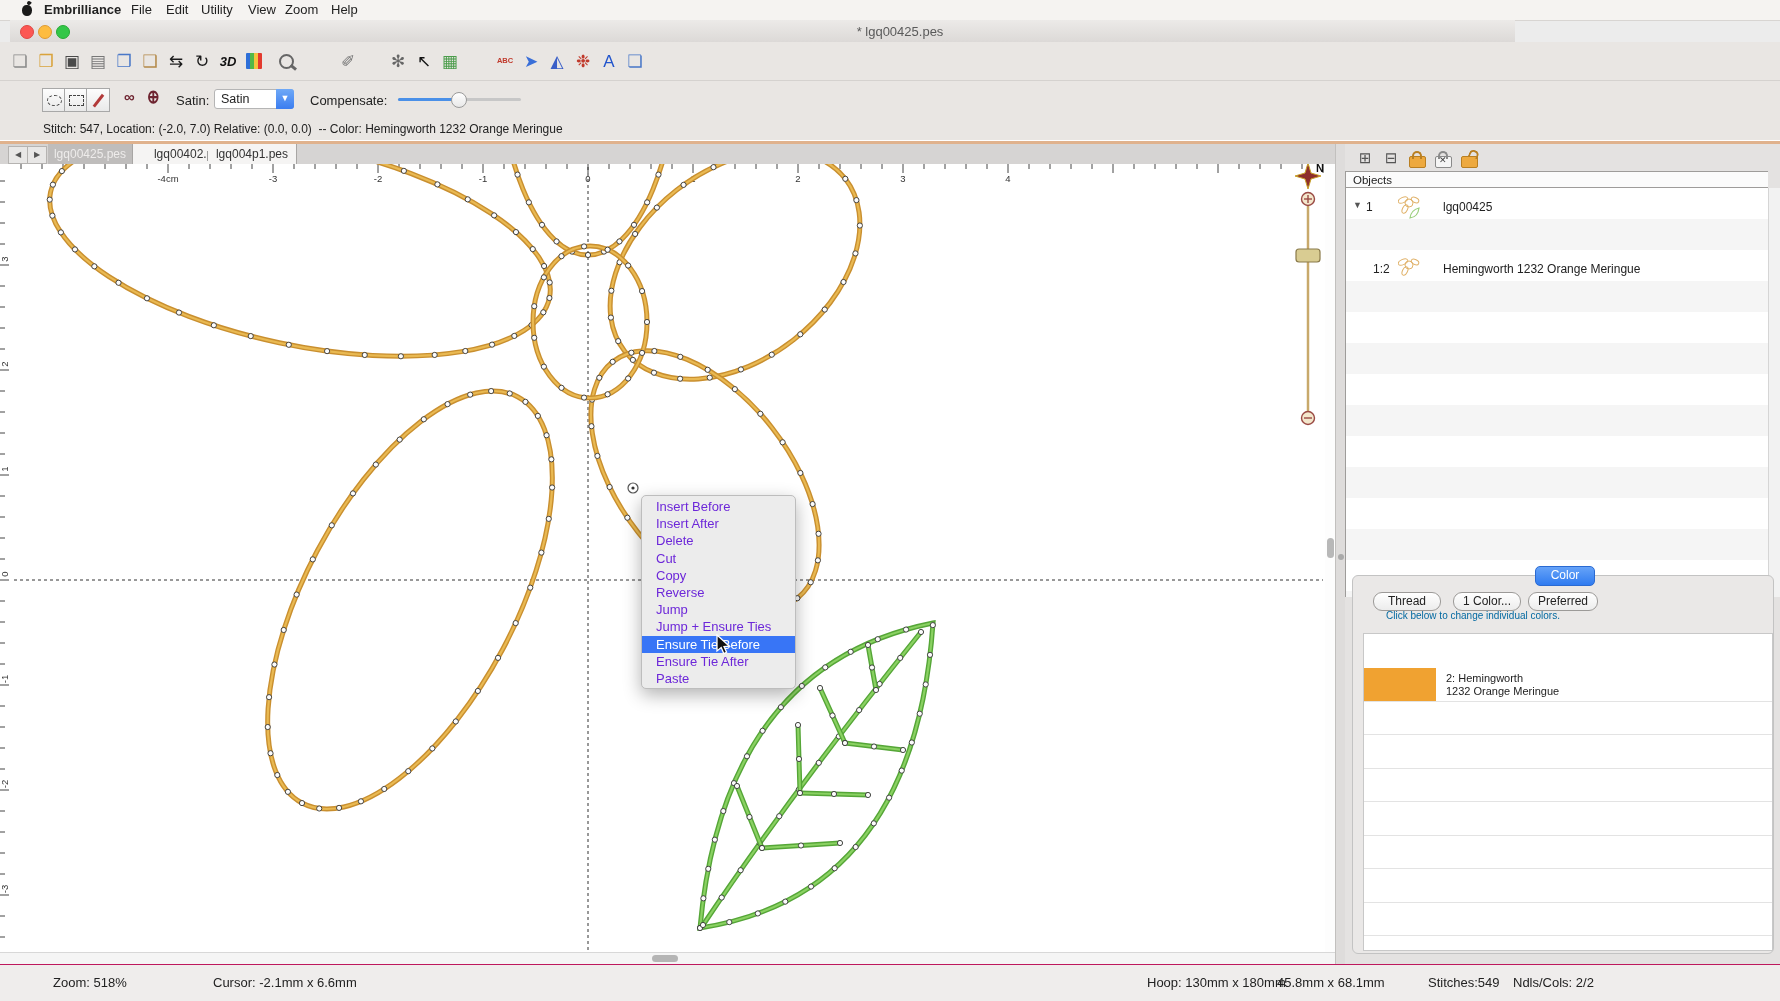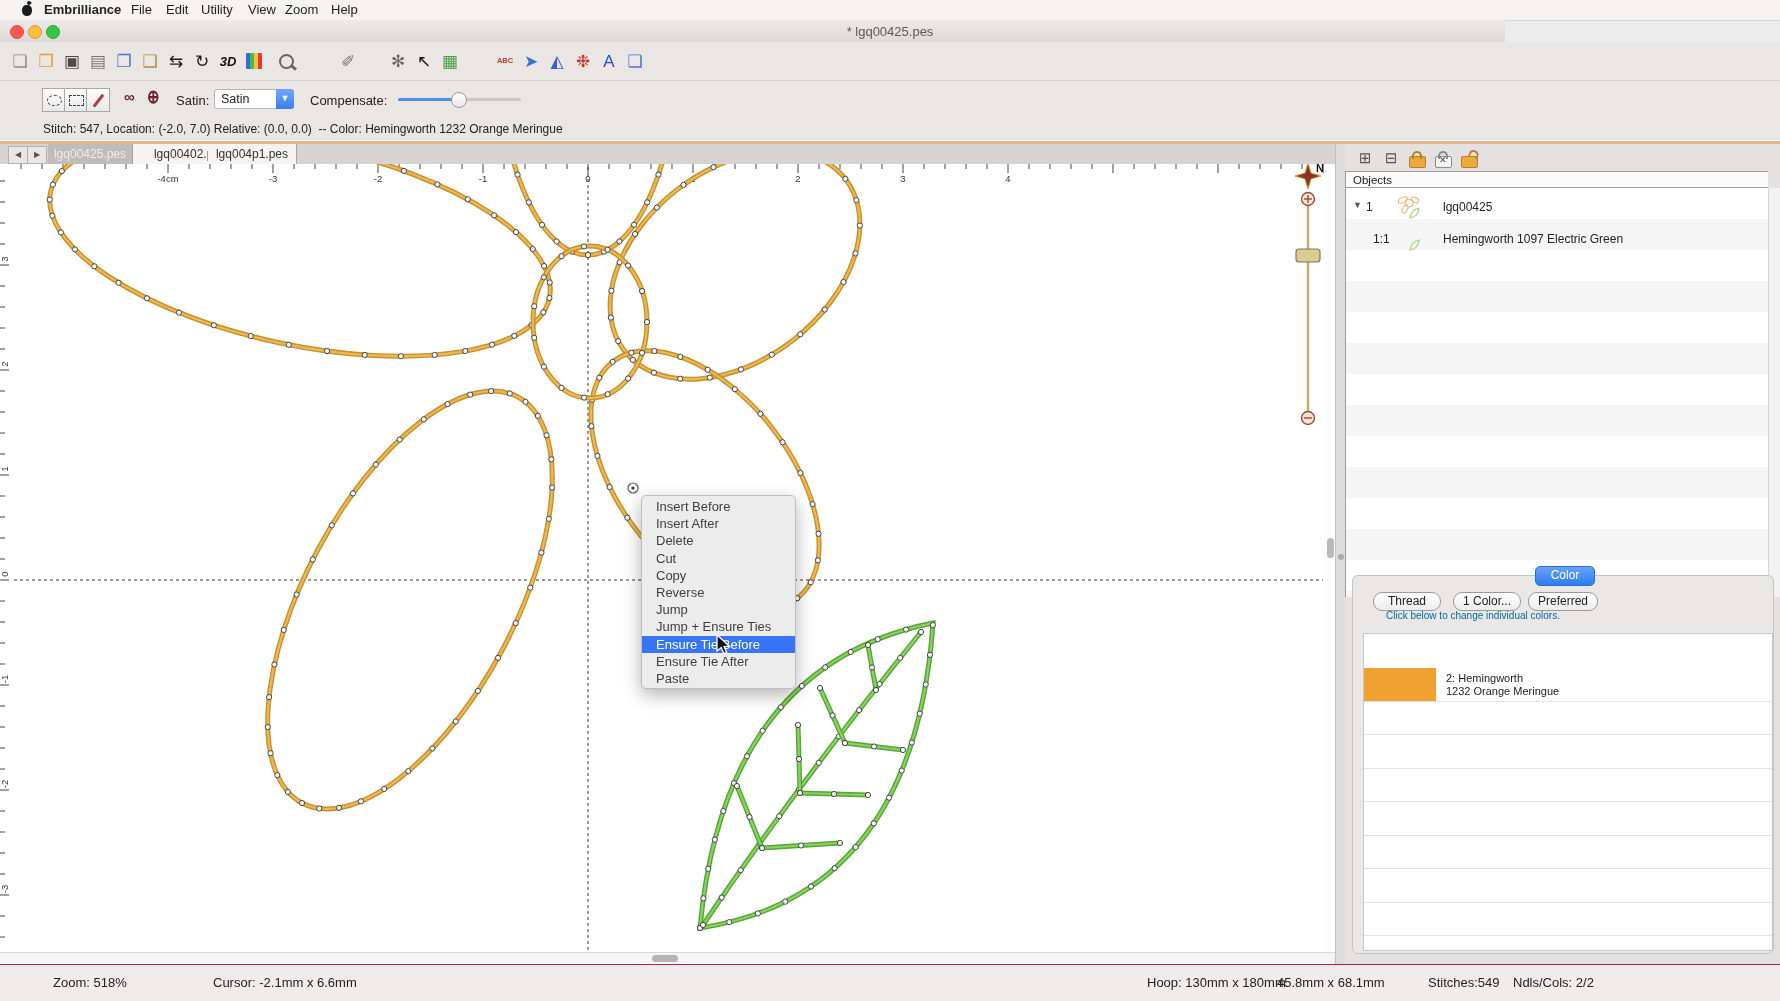--- a/index.html
+++ b/index.html
@@ -11,21 +11,21 @@
   
   #menubar{left:0;top:0;width:1780px;height:20px;background:#f5f3f1;border-bottom:1px solid #d8d5d2;font-size:13px}
   #menubar span{position:absolute;top:2px;white-space:nowrap}
   #apple-logo{left:22px;top:5px;width:10px;height:11px;background:#1a1a1a;border-radius:45% 45% 48% 48%}
   #apple-logo::before{content:"";position:absolute;left:5px;top:-4px;width:4px;height:4px;background:#1a1a1a;border-radius:50% 0 50% 50%;transform:rotate(40deg)}
   #mb-app{left:44px;font-weight:bold}
   .mb-item{color:#222}
   #mb-0{left:131px}#mb-1{left:166px}#mb-2{left:201px}#mb-3{left:248px}#mb-4{left:285px}#mb-5{left:331px}
 
   
-  #titlebar{left:0;top:20px;width:1505px;height:22px;background:linear-gradient(#eceae8,#dcd9d7);border-bottom:1px solid #bab7b5}
+  #titlebar{left:10px;top:20px;width:1505px;height:22px;background:linear-gradient(#eceae8,#dcd9d7);border-bottom:1px solid #bab7b5}
   .tl{position:absolute;top:5px;width:12px;height:12px;border-radius:50%}
   #tl-close{left:10px;background:#fc5753;border:1px solid #df4744}
   #tl-min{left:28px;background:#fdbc40;border:1px solid #de9b34}
   #tl-max{left:46px;background:#33c748;border:1px solid #27aa35}
   #win-title{position:absolute;top:4px;left:0;width:1780px;text-align:center;font-size:13px;color:#5a5a5a}
 
   
   #toolbar{left:0;top:42px;width:1780px;height:38px;background:#e9e6e3;display:flex;align-items:center;padding-left:6px;box-sizing:border-box}
   .ticon{width:24px;height:26px;margin-left:2px;display:flex;align-items:center;justify-content:center;font-size:17px;line-height:1;cursor:default}
   #toolbar .ticon:nth-child(11){margin-left:8px}
@@ -70,21 +70,21 @@
   
   #canvas{left:0;top:164px;width:1325px;height:788px;background:#fff}
   #canvas svg{position:absolute;left:0;top:0}
   #vscroll{left:1325px;top:164px;width:10px;height:788px;background:#fdfdfd}
   #vscroll-handle{position:absolute;left:1.5px;top:374px;width:7px;height:20px;background:#b8b8b8;border-radius:4px}
   #hscroll{left:0;top:952px;width:1335px;height:12px;background:#f5f5f5;border-top:1px solid #d8d8d8}
   #hscroll-handle{position:absolute;left:652px;top:2px;width:26px;height:7px;background:#b5b5b5;border-radius:4px}
 
   
   #ctxmenu{left:641px;top:495px;width:155px;height:194px;background:#ececec;border:1px solid #bdbdbd;border-radius:5px;box-shadow:0 6px 18px rgba(0,0,0,.3);padding:2px 0;box-sizing:border-box;z-index:30}
-  .ctx-item{height:17.2px;line-height:17.2px;font-size:13px;padding-left:14px;color:#404040;white-space:nowrap}
+  .ctx-item{height:17.2px;line-height:17.2px;font-size:13px;padding-left:14px;color:#6d28d9;white-space:nowrap}
   .ctx-item.hl{background:#3875f6;color:#fff}
   #cursor-svg{left:716px;top:634px;z-index:40;pointer-events:none}
 
   
   #vsplit{left:1335px;top:144px;width:10px;height:857px;background:#dedcdb;border-left:1px solid #c2c0be}
   .split-dot{position:absolute;width:6px;height:6px;border-radius:50%;background:#aaa}
 
   
   #rpanel{left:1345px;top:144px;width:435px;height:857px;background:#e4e2e1}
   #obj-icons{position:absolute;left:0;top:0;width:435px;height:27px;display:flex;align-items:center;padding-left:7px;box-sizing:border-box}
@@ -627,26 +627,29 @@
         <span class="id" style="left: 20px;">1</span>
         <svg width="26" height="26" class="thumb">
           <circle cx="11" cy="9" r="4" fill="none" stroke="#e0b26a" stroke-width="1"></circle>
           <ellipse cx="5" cy="6" rx="5" ry="2.6" fill="none" stroke="#e0b26a" stroke-width="1" transform="rotate(-25 5 6)"></ellipse>
           <ellipse cx="17" cy="6" rx="4" ry="2.4" fill="none" stroke="#e0b26a" stroke-width="1" transform="rotate(25 17 6)"></ellipse>
           <ellipse cx="7" cy="15" rx="4.5" ry="2.5" fill="none" stroke="#e0b26a" stroke-width="1" transform="rotate(115 7 15)"></ellipse>
           <path d="M12 24 Q13 16 21 14 Q20 23 12 24 Z" fill="none" stroke="#9ccf7e" stroke-width="1.2"></path>
         </svg>
         <span class="lbl">lgq00425</span>
       </div>
-      <div class="obj-row" style="top: 36px;">
-        <span class="id" style="left: 27px;">1:1</span>
+      <div class="obj-row" style="top: 66px;">
+        <span class="id" style="left: 27px;">1:2</span>
         <svg width="26" height="26" class="thumb">
-          <path d="M12 24 Q13 16 21 14 Q20 23 12 24 Z" fill="none" stroke="#9ccf7e" stroke-width="1.2"></path>
+          <circle cx="11" cy="9" r="4" fill="none" stroke="#e0b26a" stroke-width="1"></circle>
+          <ellipse cx="5" cy="6" rx="5" ry="2.6" fill="none" stroke="#e0b26a" stroke-width="1" transform="rotate(-25 5 6)"></ellipse>
+          <ellipse cx="17" cy="6" rx="4" ry="2.4" fill="none" stroke="#e0b26a" stroke-width="1" transform="rotate(25 17 6)"></ellipse>
+          <ellipse cx="7" cy="15" rx="4.5" ry="2.5" fill="none" stroke="#e0b26a" stroke-width="1" transform="rotate(115 7 15)"></ellipse>
         </svg>
-        <span class="lbl">Hemingworth 1097 Electric Green</span>
+        <span class="lbl">Hemingworth 1232 Orange Meringue</span>
       </div>
     </div>
   <div id="obj-scroll"></div>
   <div class="split-dot" style="left:210px;top:455px"></div>
 
   <div id="color-pill">Color</div>
   <div id="color-box">
     <div id="cbtn-0" class="cbtn">Thread</div>
     <div id="cbtn-1" class="cbtn">1 Color...</div>
     <div id="cbtn-2" class="cbtn">Preferred</div>

